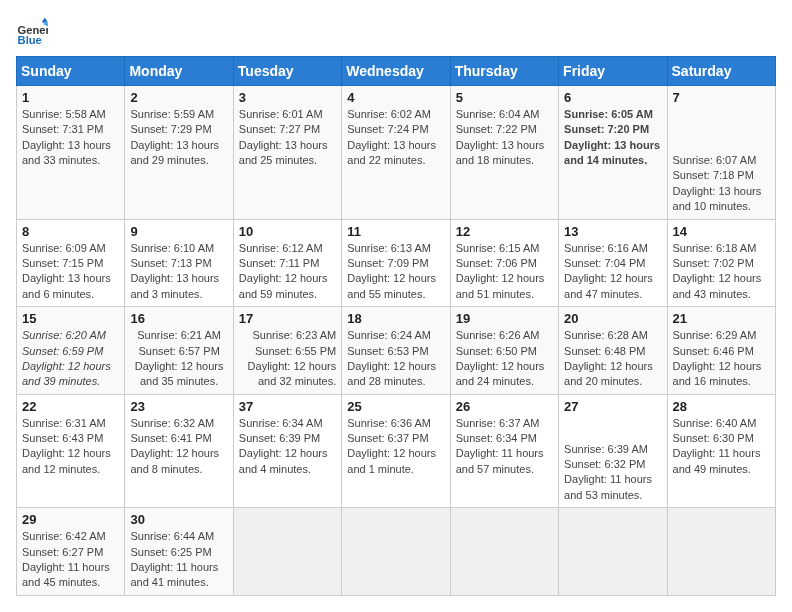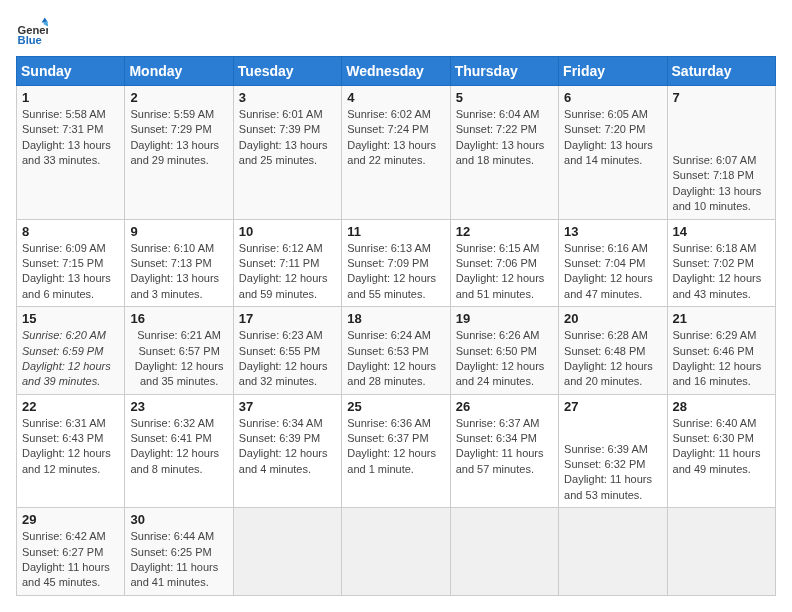--- a/index.html
+++ b/index.html
@@ -128,41 +128,41 @@
         <td>
           <span class="day-num">2</span>
           <div class="day-info" style="white-space: pre-line;">Sunrise: 5:59 AM
 Sunset: 7:29 PM
 Daylight: 13 hours
 and 29 minutes.</div>
         </td>
         <td>
           <span class="day-num">3</span>
           <div class="day-info" style="white-space: pre-line;">Sunrise: 6:01 AM
-Sunset: 7:39 PM
+Sunset: 7:27 PM
 Daylight: 13 hours
 and 25 minutes.</div>
         </td>
         <td>
           <span class="day-num">4</span>
           <div class="day-info" style="white-space: pre-line;">Sunrise: 6:02 AM
 Sunset: 7:24 PM
 Daylight: 13 hours
 and 22 minutes.</div>
         </td>
         <td>
           <span class="day-num">5</span>
           <div class="day-info" style="white-space: pre-line;">Sunrise: 6:04 AM
 Sunset: 7:22 PM
 Daylight: 13 hours
 and 18 minutes.</div>
         </td>
         <td>
           <span class="day-num">6</span>
-          <div class="day-info" style="white-space: pre-line;">Sunrise: 6:05 AM
+          <div class="day-info" style="white-space: pre-line; font-weight: bold;">Sunrise: 6:05 AM
 Sunset: 7:20 PM
 Daylight: 13 hours
 and 14 minutes.</div>
         </td>
         <td>
           <span class="day-num">7</span>
           <div class="day-info" style="white-space: pre-line; margin-top: 48px;">Sunrise: 6:07 AM
 Sunset: 7:18 PM
 Daylight: 13 hours
 and 10 minutes.</div>
@@ -229,21 +229,21 @@
         </td>
         <td>
           <span class="day-num">16</span>
           <div class="day-info" style="white-space: pre-line; text-align: center;">Sunrise: 6:21 AM
 Sunset: 6:57 PM
 Daylight: 12 hours
 and 35 minutes.</div>
         </td>
         <td>
           <span class="day-num">17</span>
-          <div class="day-info" style="white-space: pre-line;">Sunrise: 6:23 AM
+          <div class="day-info" style="white-space: pre-line; text-align: right;">Sunrise: 6:23 AM
 Sunset: 6:55 PM
 Daylight: 12 hours
 and 32 minutes.</div>
         </td>
         <td>
           <span class="day-num">18</span>
           <div class="day-info" style="white-space: pre-line;">Sunrise: 6:24 AM
 Sunset: 6:53 PM
 Daylight: 12 hours
 and 28 minutes.</div>

